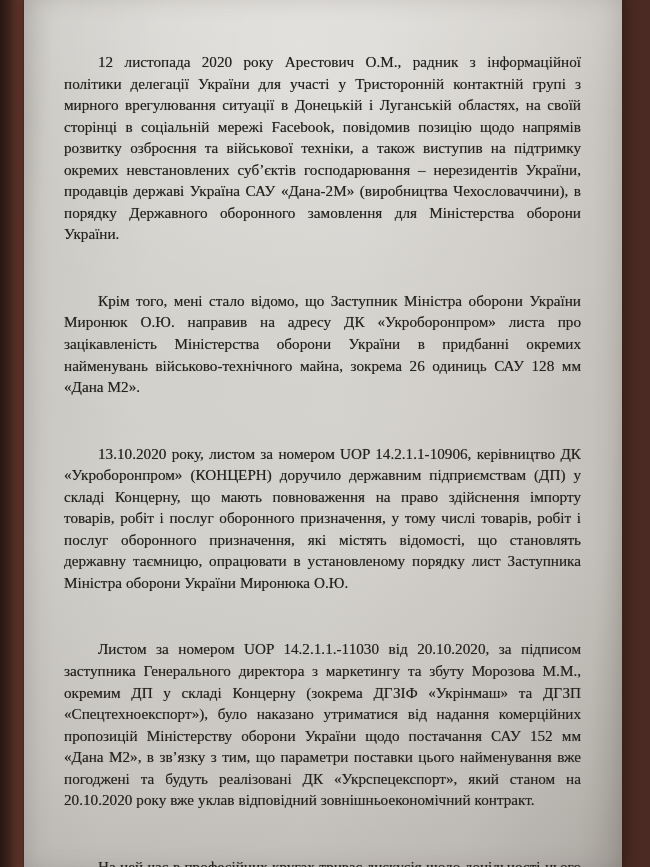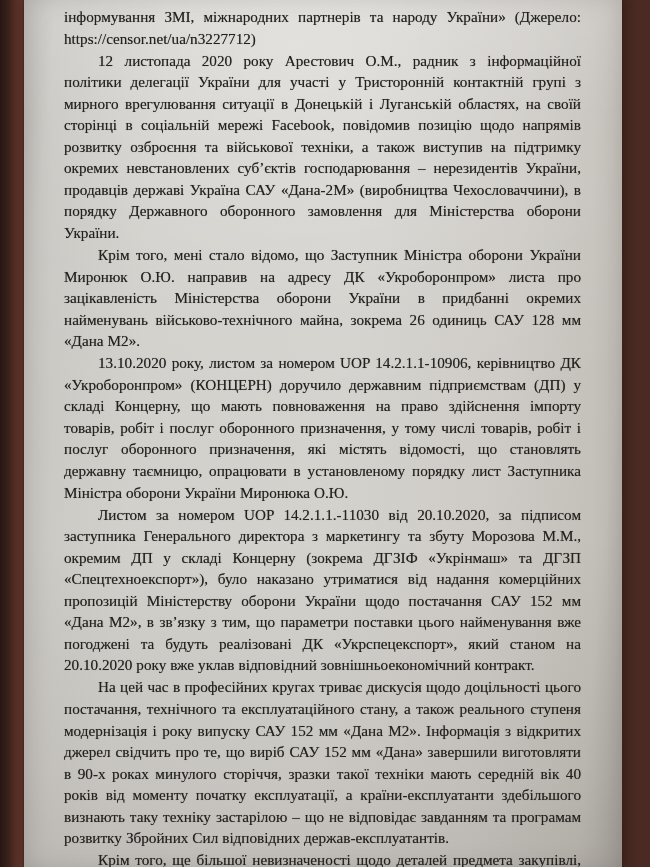--- a/index.html
+++ b/index.html
@@ -84,35 +84,35 @@
     text-align: justify;
     text-align-last: left;
     text-justify: inter-word;
     color: #24221f;
     word-spacing: 0.2px;
     text-shadow: 0 0 0.7px rgba(40,36,32,0.55);
   }
 
   p.indent {
     text-indent: 34px;
+    margin-top: 45px;
   }
 
   
   p.para:last-child {
     text-align-last: justify;
   }
 </style>
 </head>
 <body>
 
 <div id="photo-frame">
   <div id="page-sheet">
     <div id="text-body">
 
-      <p class="para">інформування ЗМІ, міжнародних партнерів та народу України» (Джерело: https://censor.net/ua/n3227712)</p>
 
       <p class="para indent">12 листопада 2020 року Арестович О.М., радник з інформаційної політики делегації України для участі у Тристоронній контактній групі з мирного врегулювання ситуації в Донецькій і Луганській областях, на своїй сторінці в соціальній мережі Facebook, повідомив позицію щодо напрямів розвитку озброєння та військової техніки, а також виступив на підтримку окремих невстановлених суб’єктів господарювання – нерезидентів України, продавців державі Україна САУ «Дана-2М» (виробництва Чехословаччини), в порядку Державного оборонного замовлення для Міністерства оборони України.</p>
 
       <p class="para indent">Крім того, мені стало відомо, що Заступник Міністра оборони України Миронюк О.Ю. направив на адресу ДК «Укроборонпром» листа про зацікавленість Міністерства оборони України в придбанні окремих найменувань військово-технічного майна, зокрема 26 одиниць САУ 128 мм «Дана М2».</p>
 
       <p class="para indent">13.10.2020 року, листом за номером UOP 14.2.1.1-10906, керівництво ДК «Укроборонпром» (КОНЦЕРН) доручило державним підприємствам (ДП) у складі Концерну, що мають повноваження на право здійснення імпорту товарів, робіт і послуг оборонного призначення, у тому числі товарів, робіт і послуг оборонного призначення, які містять відомості, що становлять державну таємницю, опрацювати в установленому порядку лист Заступника Міністра оборони України Миронюка О.Ю.</p>
 
       <p class="para indent">Листом за номером UOP 14.2.1.1.-11030 від 20.10.2020, за підписом заступника Генерального директора з маркетингу та збуту Морозова М.М., окремим ДП у складі Концерну (зокрема ДГЗІФ «Укрінмаш» та ДГЗП «Спецтехноекспорт»), було наказано утриматися від надання комерційних пропозицій Міністерству оборони України щодо постачання САУ 152 мм «Дана М2», в зв’язку з тим, що параметри поставки цього найменування вже погоджені та будуть реалізовані ДК «Укрспецекспорт», який станом на 20.10.2020 року вже уклав відповідний зовнішньоекономічний контракт.</p>
 
       <p class="para indent">На цей час в професійних кругах триває дискусія щодо доцільності цього постачання, технічного та експлуатаційного стану, а також реального ступеня модернізація і року випуску САУ 152 мм «Дана М2». Інформація з відкритих джерел свідчить про те, що виріб САУ 152 мм «Дана» завершили виготовляти в 90-х роках минулого сторіччя, зразки такої техніки мають середній вік 40 років від моменту початку експлуатації, а країни-експлуатанти здебільшого визнають таку техніку застарілою – що не відповідає завданням та програмам розвитку Збройних Сил відповідних держав-експлуатантів.</p>

